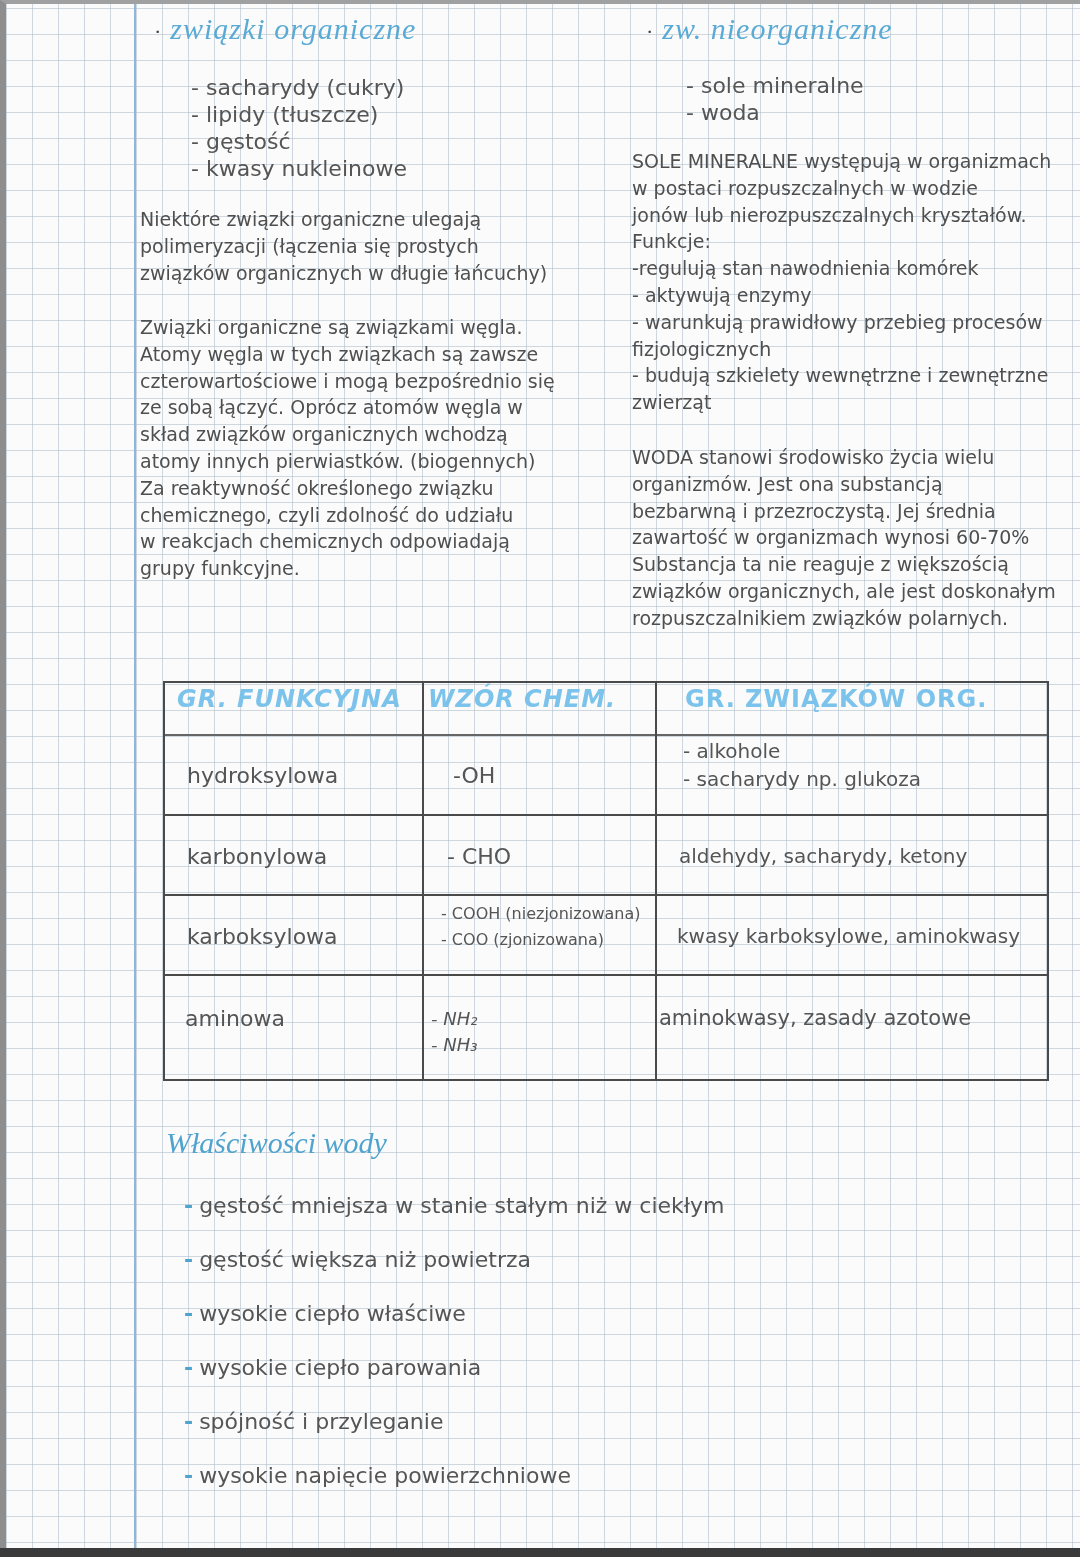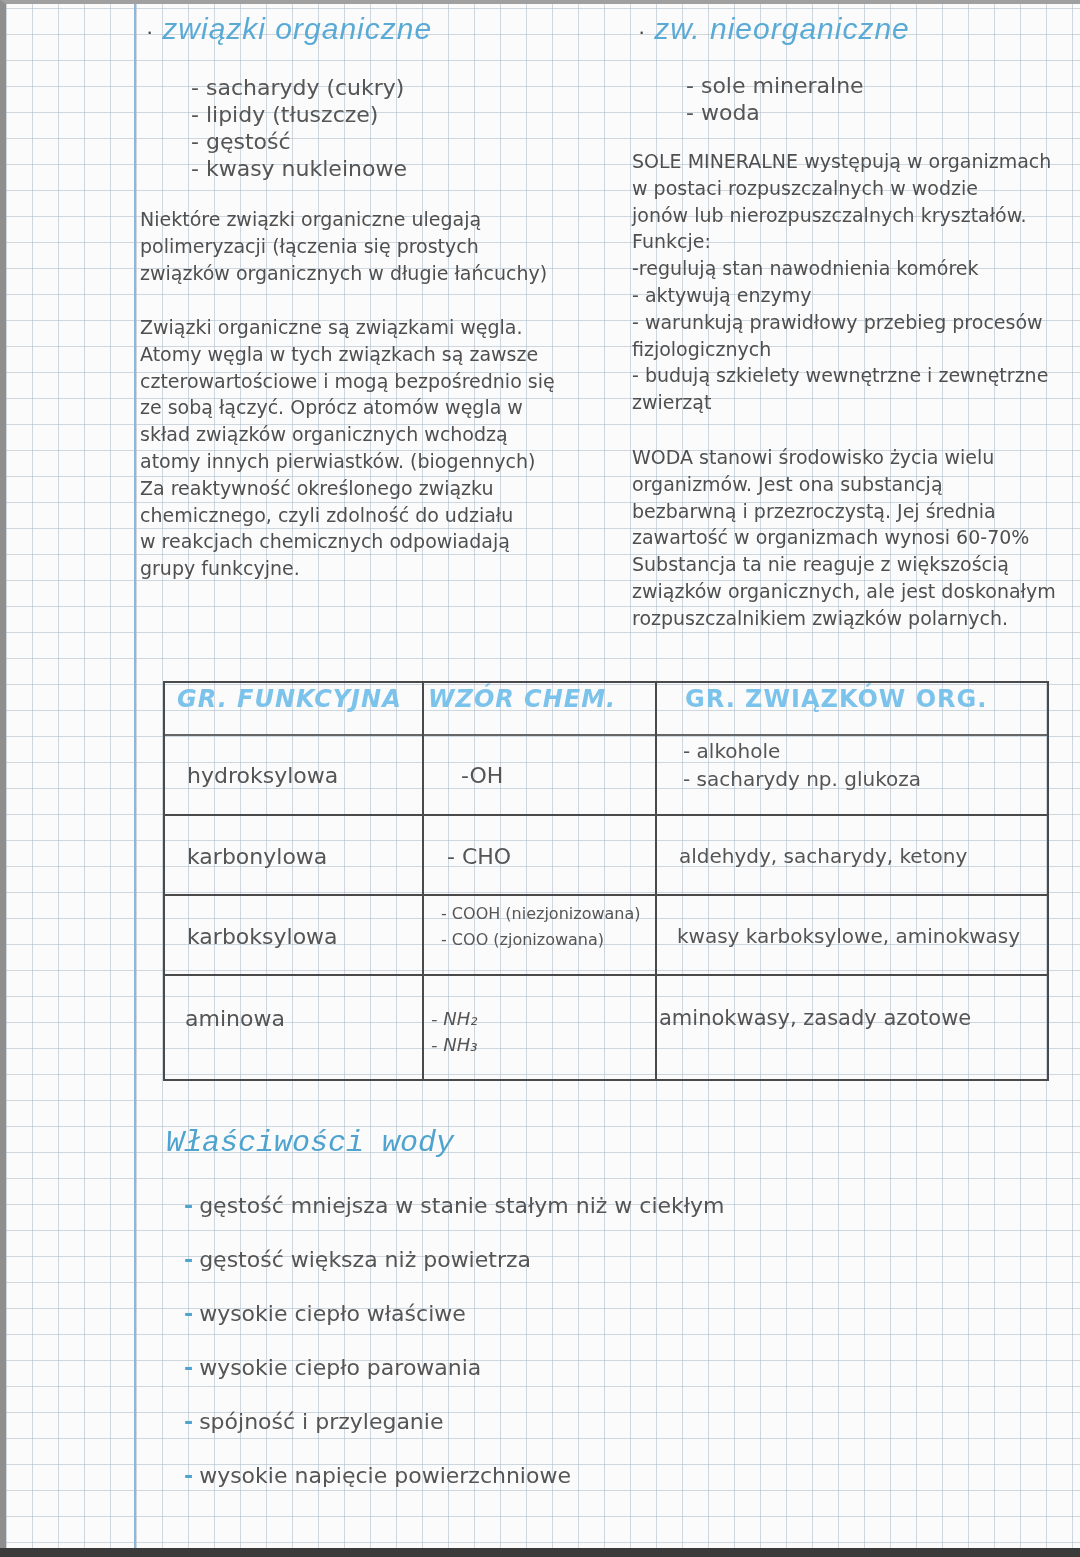--- a/index.html
+++ b/index.html
@@ -18,22 +18,22 @@
     background-position:0px 4px;
     border-left:6px solid #8e8e8e;
     border-top:4px solid #a0a0a0;
     box-sizing:border-box;
   }
   .margin-line {
     position:absolute; left:128px; top:0; width:2px; height:100%;
     background:#8fb7dc;
   }
   .title {
-    position:absolute; color:#5aaad6; font-family:Liberation Sans, sans-serif;
-    font-style:italic; font-size:30px; letter-spacing:1px;
+    position:absolute; color:#5aaad6; font-family:Liberation Serif, serif;
+    font-style:italic; font-size:30px; letter-spacing:1px;margin-left:8px;
   }
   .title .dot { color:#444; font-style:normal; margin-right:8px; font-size:22px; }
   .list { position:absolute; margin:0; padding:0; list-style:none; }
   .list li { font-size:22px; line-height:27px; color:#555; }
   .para {
     position:absolute; font-size:19px; line-height:26.8px; color:#4f4f4f; margin:0;
   }
   .para .line { display:block; white-space:nowrap; }
   
   .tbl { position:absolute; left:157px; top:677px; width:886px; height:400px; }
@@ -41,21 +41,21 @@
   .tbl .vline { position:absolute; top:0; width:2px; background:#4a4a4a; height:400px; }
   .th {
     position:absolute; top:2px; height:40px; color:#7cc3ec; font-weight:bold;
     font-size:24px; letter-spacing:1px; white-space:nowrap;
   }
   .cell { position:absolute; color:#555; font-size:22px; white-space:nowrap; }
   .cell.small { font-size:18px; line-height:26px; }
   .cell .l { display:block; }
   .water-title {
     position:absolute; left:160px; top:1122px; color:#4fa3cf;
-    font-family:Liberation Mono, monospace; font-style:italic; font-size:30px;
+    font-family:Liberation Serif, serif; font-style:italic; font-size:30px;
   }
   .water-list { position:absolute; left:178px; top:1182px; margin:0; padding:0; list-style:none; }
   .water-list li { font-size:22px; height:54px; line-height:40px; color:#555; white-space:nowrap; }
   .water-list li .dash { color:#4fa3cf; font-weight:bold; margin-right:6px; }
 </style>
 </head>
 <body>
 
 <div class="page">
   <div class="margin-line"></div>
@@ -130,21 +130,21 @@
     <div class="vline" style="left:0;"></div>
     <div class="vline" style="left:259px;"></div>
     <div class="vline" style="left:492px;"></div>
     <div class="vline" style="left:884px;"></div>
 
     <div class="th" style="left:14px; top:4px;font-style:italic;">GR. FUNKCYJNA</div>
     <div class="th" style="left:265px; top:4px;font-style:italic;">WZÓR CHEM.</div>
     <div class="th" style="left:522px; top:4px;">GR. ZWIĄZKÓW ORG.</div>
 
     <div class="cell" style="left:24px; top:82px;">hydroksylowa</div>
-    <div class="cell" style="left:298px; top:82px;">-OH</div>
+    <div class="cell" style="left:290px; top:82px;">-OH</div>
     <div class="cell small" style="left:520px; top:56px; font-size:20px; line-height:28px;">
       <span class="l">- alkohole</span>
       <span class="l">- sacharydy np. glukoza</span>
     </div>
 
     <div class="cell" style="left:24px; top:163px;text-align:right;">karbonylowa</div>
     <div class="cell" style="left:284px; top:163px;">- CHO</div>
     <div class="cell" style="left:516px; top:163px; font-size:20px;">aldehydy, sacharydy, ketony</div>
 
     <div class="cell" style="left:24px; top:243px;">karboksylowa</div>

